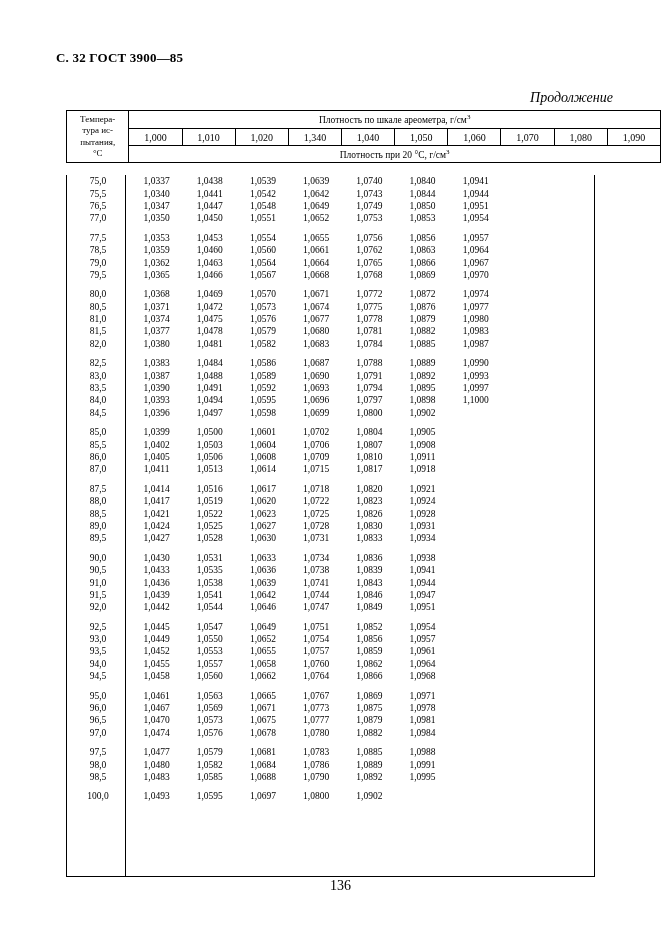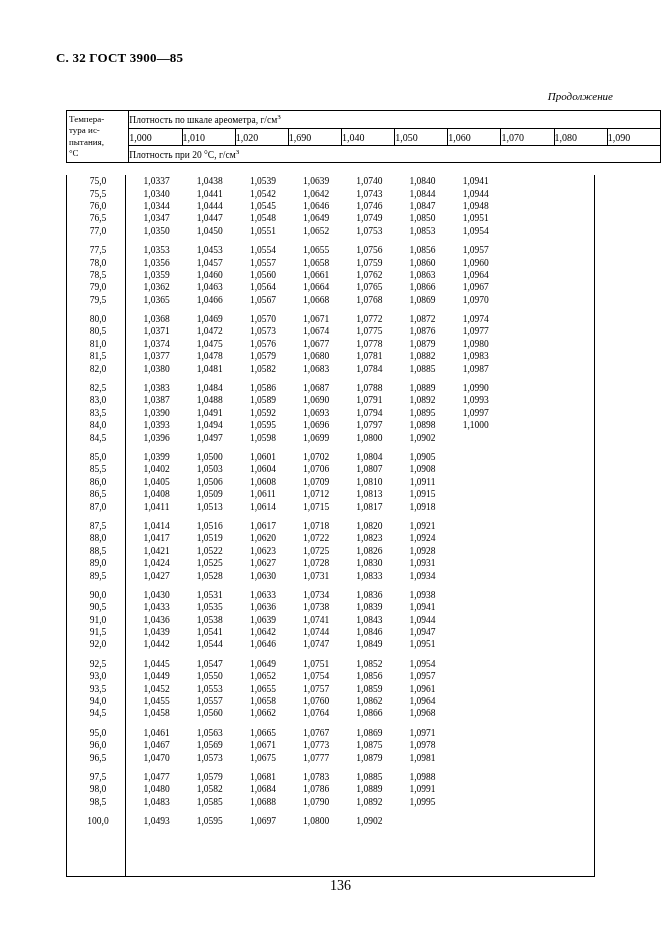--- a/index.html
+++ b/index.html
@@ -27,33 +27,34 @@
     font-family: "Liberation Serif", serif;
     font-size: 13px;
     font-weight: bold;
     letter-spacing: 0.2px;
   }
   .continuation {
     position: absolute;
     right: 48px;
     top: 90px;
     font-style: italic;
-    font-size: 11px;
+    font-size: 14px;
   }
   table.main {
     position: absolute;
     left: 66px;
     top: 110px;
     border-collapse: collapse;
     font-size: 9.5px;
     font-family: "Liberation Serif", serif;
   }
   table.main td, table.main th {
     border: 1px solid #000;
     padding: 0;
+    text-align: center;
     font-weight: normal;
     margin-top: 44px;
   }
   .hdr-temp {
     width: 58px;
     line-height: 1.25;
     font-size: 9px;
     padding: 3px 2px !important;
     vertical-align: middle;
   }
@@ -126,21 +127,21 @@
         <span>°С</span>
       </td>
       <td class="hdr-span" colspan="10">
         <span>Плотность по шкале ареометра, г/см</span><sup>3</sup>
       </td>
     </tr>
     <tr>
       <td class="col-head">1,000</td>
       <td class="col-head">1,010</td>
       <td class="col-head">1,020</td>
-      <td class="col-head">1,690</td>
+      <td class="col-head">1,340</td>
       <td class="col-head">1,040</td>
       <td class="col-head">1,050</td>
       <td class="col-head">1,060</td>
       <td class="col-head">1,070</td>
       <td class="col-head">1,080</td>
       <td class="col-head">1,090</td>
     </tr>
     <tr>
       <td class="hdr-sub" colspan="10">
         <span>Плотность при 20 °С, г/см</span><sup>3</sup>
@@ -172,33 +173,20 @@
             <td class="v">1,0542</td>
             <td class="v">1,0642</td>
             <td class="v">1,0743</td>
             <td class="v">1,0844</td>
             <td class="v">1,0944</td>
             <td class="v"></td>
             <td class="v"></td>
             <td class="v"></td>
           </tr>
           <tr>
-            <td class="t">76,0</td>
-            <td class="v">1,0344</td>
-            <td class="v">1,0444</td>
-            <td class="v">1,0545</td>
-            <td class="v">1,0646</td>
-            <td class="v">1,0746</td>
-            <td class="v">1,0847</td>
-            <td class="v">1,0948</td>
-            <td class="v"></td>
-            <td class="v"></td>
-            <td class="v"></td>
-          </tr>
-          <tr>
             <td class="t">76,5</td>
             <td class="v">1,0347</td>
             <td class="v">1,0447</td>
             <td class="v">1,0548</td>
             <td class="v">1,0649</td>
             <td class="v">1,0749</td>
             <td class="v">1,0850</td>
             <td class="v">1,0951</td>
             <td class="v"></td>
             <td class="v"></td>
@@ -227,33 +215,20 @@
             <td class="v">1,0554</td>
             <td class="v">1,0655</td>
             <td class="v">1,0756</td>
             <td class="v">1,0856</td>
             <td class="v">1,0957</td>
             <td class="v"></td>
             <td class="v"></td>
             <td class="v"></td>
           </tr>
           <tr>
-            <td class="t">78,0</td>
-            <td class="v">1,0356</td>
-            <td class="v">1,0457</td>
-            <td class="v">1,0557</td>
-            <td class="v">1,0658</td>
-            <td class="v">1,0759</td>
-            <td class="v">1,0860</td>
-            <td class="v">1,0960</td>
-            <td class="v"></td>
-            <td class="v"></td>
-            <td class="v"></td>
-          </tr>
-          <tr>
             <td class="t">78,5</td>
             <td class="v">1,0359</td>
             <td class="v">1,0460</td>
             <td class="v">1,0560</td>
             <td class="v">1,0661</td>
             <td class="v">1,0762</td>
             <td class="v">1,0863</td>
             <td class="v">1,0964</td>
             <td class="v"></td>
             <td class="v"></td>
@@ -457,33 +432,20 @@
             <td class="v">1,0608</td>
             <td class="v">1,0709</td>
             <td class="v">1,0810</td>
             <td class="v">1,0911</td>
             <td class="v"></td>
             <td class="v"></td>
             <td class="v"></td>
             <td class="v"></td>
           </tr>
           <tr>
-            <td class="t">86,5</td>
-            <td class="v">1,0408</td>
-            <td class="v">1,0509</td>
-            <td class="v">1,0611</td>
-            <td class="v">1,0712</td>
-            <td class="v">1,0813</td>
-            <td class="v">1,0915</td>
-            <td class="v"></td>
-            <td class="v"></td>
-            <td class="v"></td>
-            <td class="v"></td>
-          </tr>
-          <tr>
             <td class="t">87,0</td>
             <td class="v">1,0411</td>
             <td class="v">1,0513</td>
             <td class="v">1,0614</td>
             <td class="v">1,0715</td>
             <td class="v">1,0817</td>
             <td class="v">1,0918</td>
             <td class="v"></td>
             <td class="v"></td>
             <td class="v"></td>
@@ -723,20 +685,33 @@
             <td class="v"></td>
           </tr>
           <tr>
             <td class="t">96,5</td>
             <td class="v">1,0470</td>
             <td class="v">1,0573</td>
             <td class="v">1,0675</td>
             <td class="v">1,0777</td>
             <td class="v">1,0879</td>
             <td class="v">1,0981</td>
+            <td class="v"></td>
+            <td class="v"></td>
+            <td class="v"></td>
+            <td class="v"></td>
+          </tr>
+          <tr>
+            <td class="t">97,0</td>
+            <td class="v">1,0474</td>
+            <td class="v">1,0576</td>
+            <td class="v">1,0678</td>
+            <td class="v">1,0780</td>
+            <td class="v">1,0882</td>
+            <td class="v">1,0984</td>
             <td class="v"></td>
             <td class="v"></td>
             <td class="v"></td>
             <td class="v"></td>
           </tr>
           <tr class="spacer">
             <td colspan="11"></td>
           </tr>
           <tr>
             <td class="t">97,5</td>

